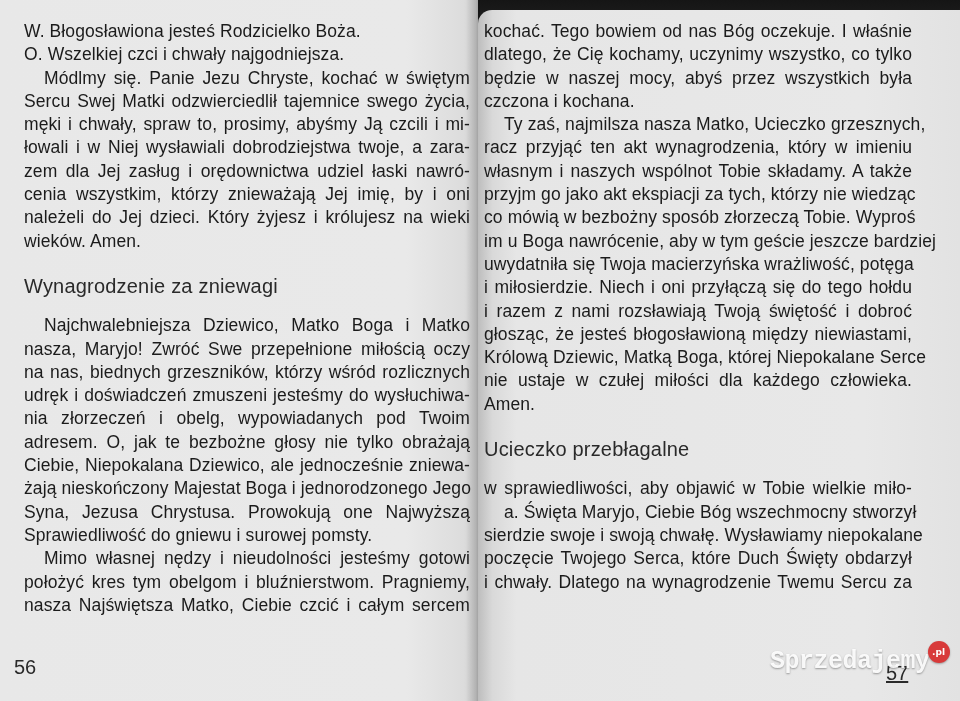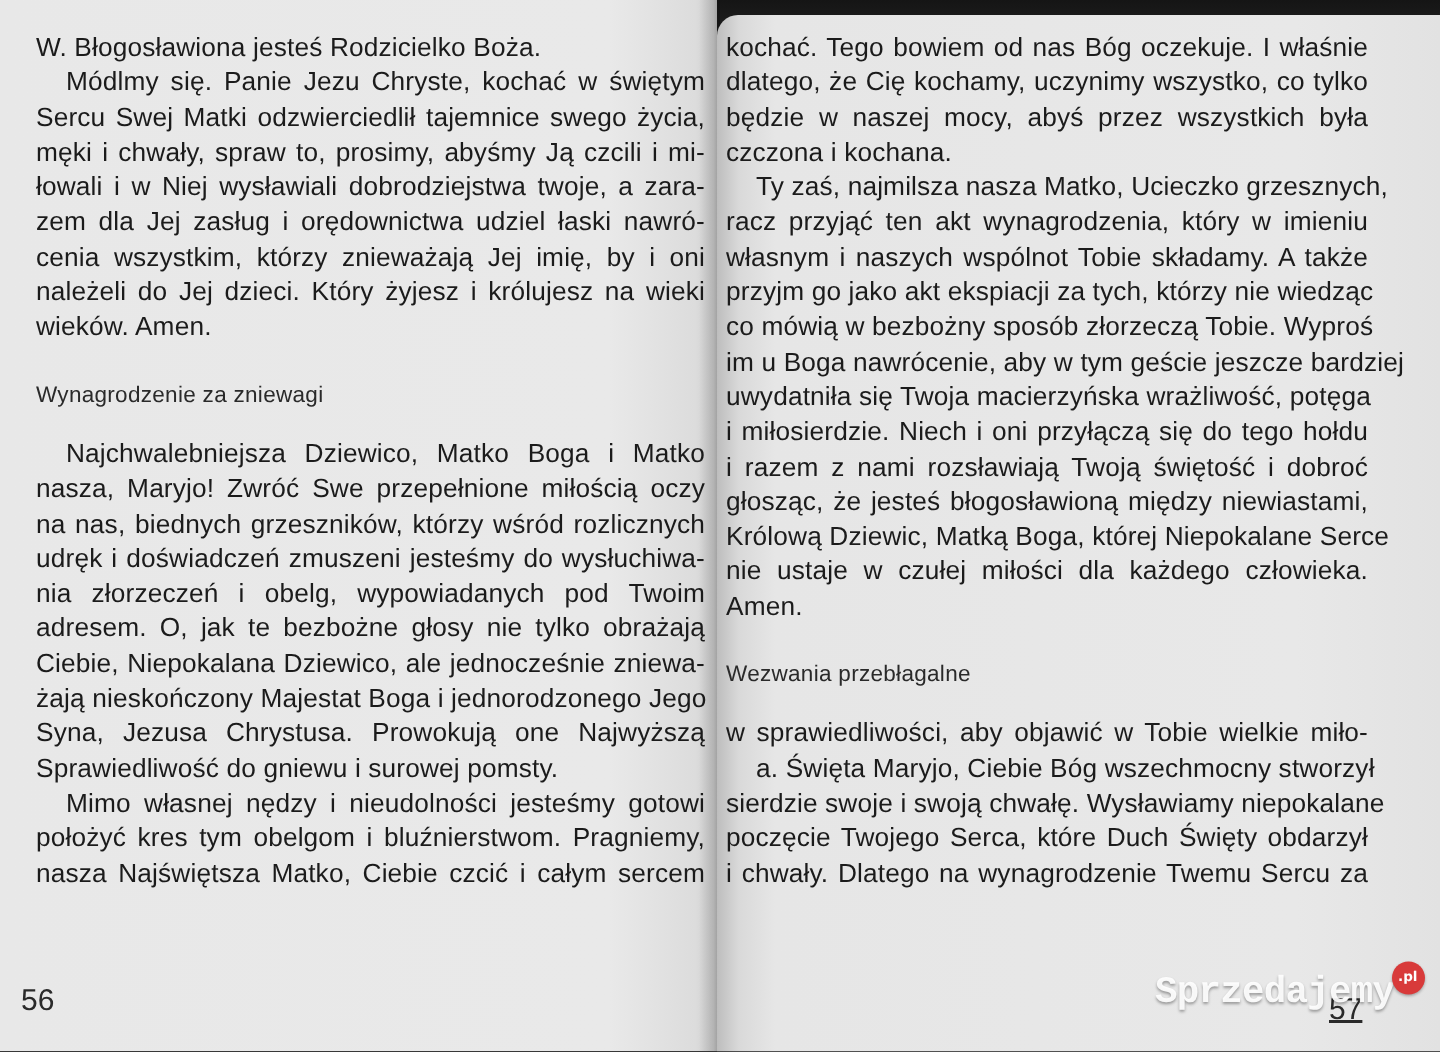--- a/index.html
+++ b/index.html
@@ -73,21 +73,21 @@
       text-align-last: justify;
     }
     .line.last {
       text-align-last: left;
     }
     .indent {
       padding-left: 20px;
     }
     .heading {
       display: block;
-      font-size: 15px;
+      font-size: 20px;
       white-space: nowrap;
       color: #2a2a2a;
       letter-spacing: 0.2px;
     }
     .gap-before-heading { height: 22px; }
     .gap-after-heading { height: 16px; }
     .page-number {
       position: absolute;
       font-size: 20px;
       color: #2a2a2a;
@@ -135,20 +135,21 @@
   </style>
 </head>
 <body>
 
 <div class="scene">
   <div class="top-shadow"></div>
 
   <div class="page page-left">
     <div class="text-block left-text">
       <span class="line last">W. Błogosławiona jesteś Rodzicielko Boża.</span>
+      <span class="line last">O. Wszelkiej czci i chwały najgodniejsza.</span>
       <span class="line indent">Módlmy się. Panie Jezu Chryste, kochać w świętym</span>
       <span class="line">Sercu Swej Matki odzwierciedlił tajemnice swego życia,</span>
       <span class="line">męki i chwały, spraw to, prosimy, abyśmy Ją czcili i mi-</span>
       <span class="line">łowali i w Niej wysławiali dobrodziejstwa twoje, a zara-</span>
       <span class="line">zem dla Jej zasług i orędownictwa udziel łaski nawró-</span>
       <span class="line">cenia wszystkim, którzy znieważają Jej imię, by i oni</span>
       <span class="line">należeli do Jej dzieci. Który żyjesz i królujesz na wieki</span>
       <span class="line last">wieków. Amen.</span>
 
       <div class="gap-before-heading"></div>
@@ -188,21 +189,21 @@
       <span class="line">im u Boga nawrócenie, aby w tym geście jeszcze bardziej</span>
       <span class="line">uwydatniła się Twoja macierzyńska wrażliwość, potęga</span>
       <span class="line">i miłosierdzie. Niech i oni przyłączą się do tego hołdu</span>
       <span class="line">i razem z nami rozsławiają Twoją świętość i dobroć</span>
       <span class="line">głosząc, że jesteś błogosławioną między niewiastami,</span>
       <span class="line">Królową Dziewic, Matką Boga, której Niepokalane Serce</span>
       <span class="line">nie ustaje w czułej miłości dla każdego człowieka.</span>
       <span class="line last">Amen.</span>
 
       <div class="gap-before-heading"></div>
-      <span class="heading">Wezwania przebłagalne</span>
+      <span class="heading">Ucieczko przebłagalne</span>
       <div class="gap-after-heading"></div>
 
       <span class="line">w sprawiedliwości, aby objawić w Tobie wielkie miło-</span>
       <span class="line indent">a. Święta Maryjo, Ciebie Bóg wszechmocny stworzył</span>
       <span class="line">sierdzie swoje i swoją chwałę. Wysławiamy niepokalane</span>
       <span class="line">poczęcie Twojego Serca, które Duch Święty obdarzył</span>
       <span class="line">i chwały. Dlatego na wynagrodzenie Twemu Sercu za</span>
     </div>
     <span class="page-number pn-right">57</span>
   </div>

